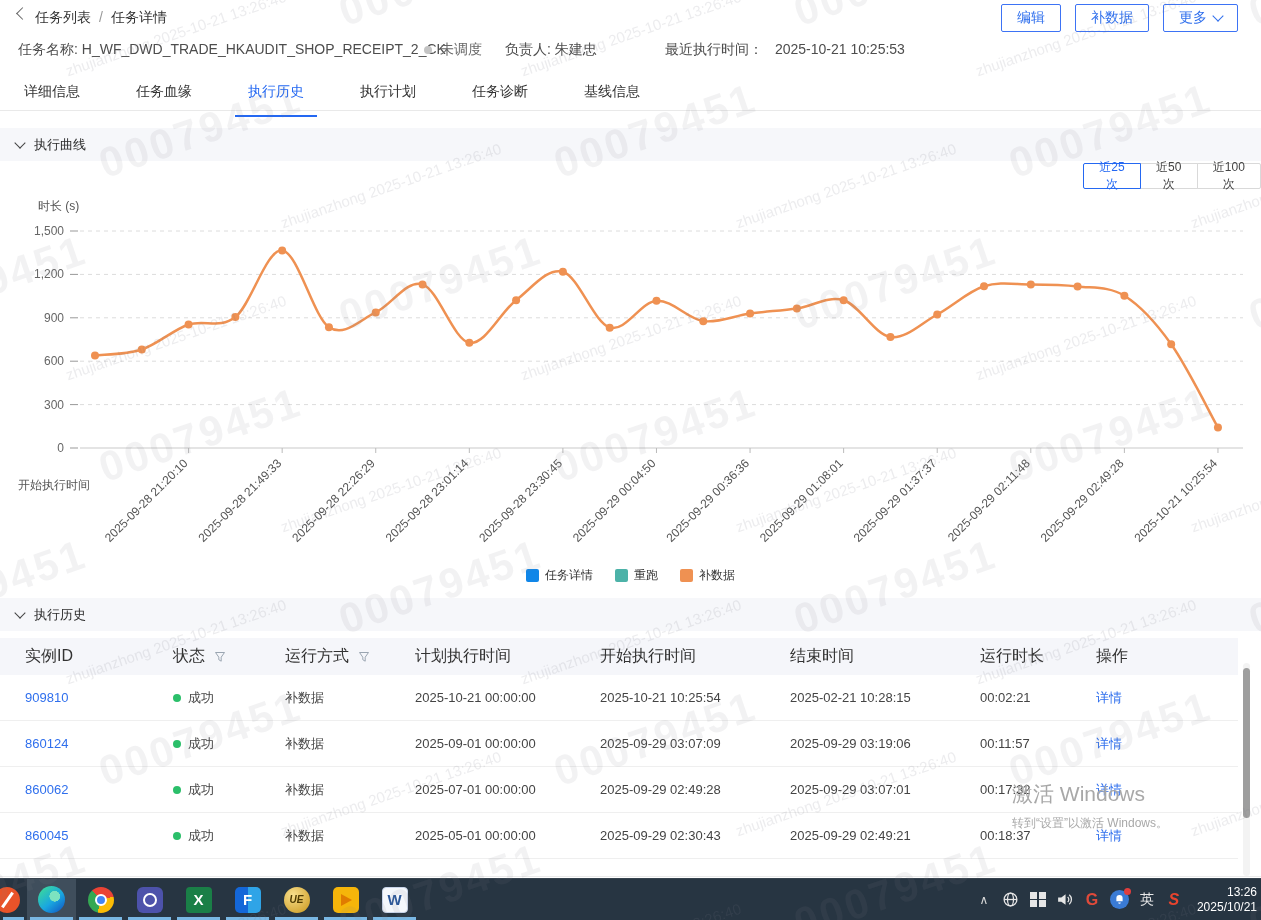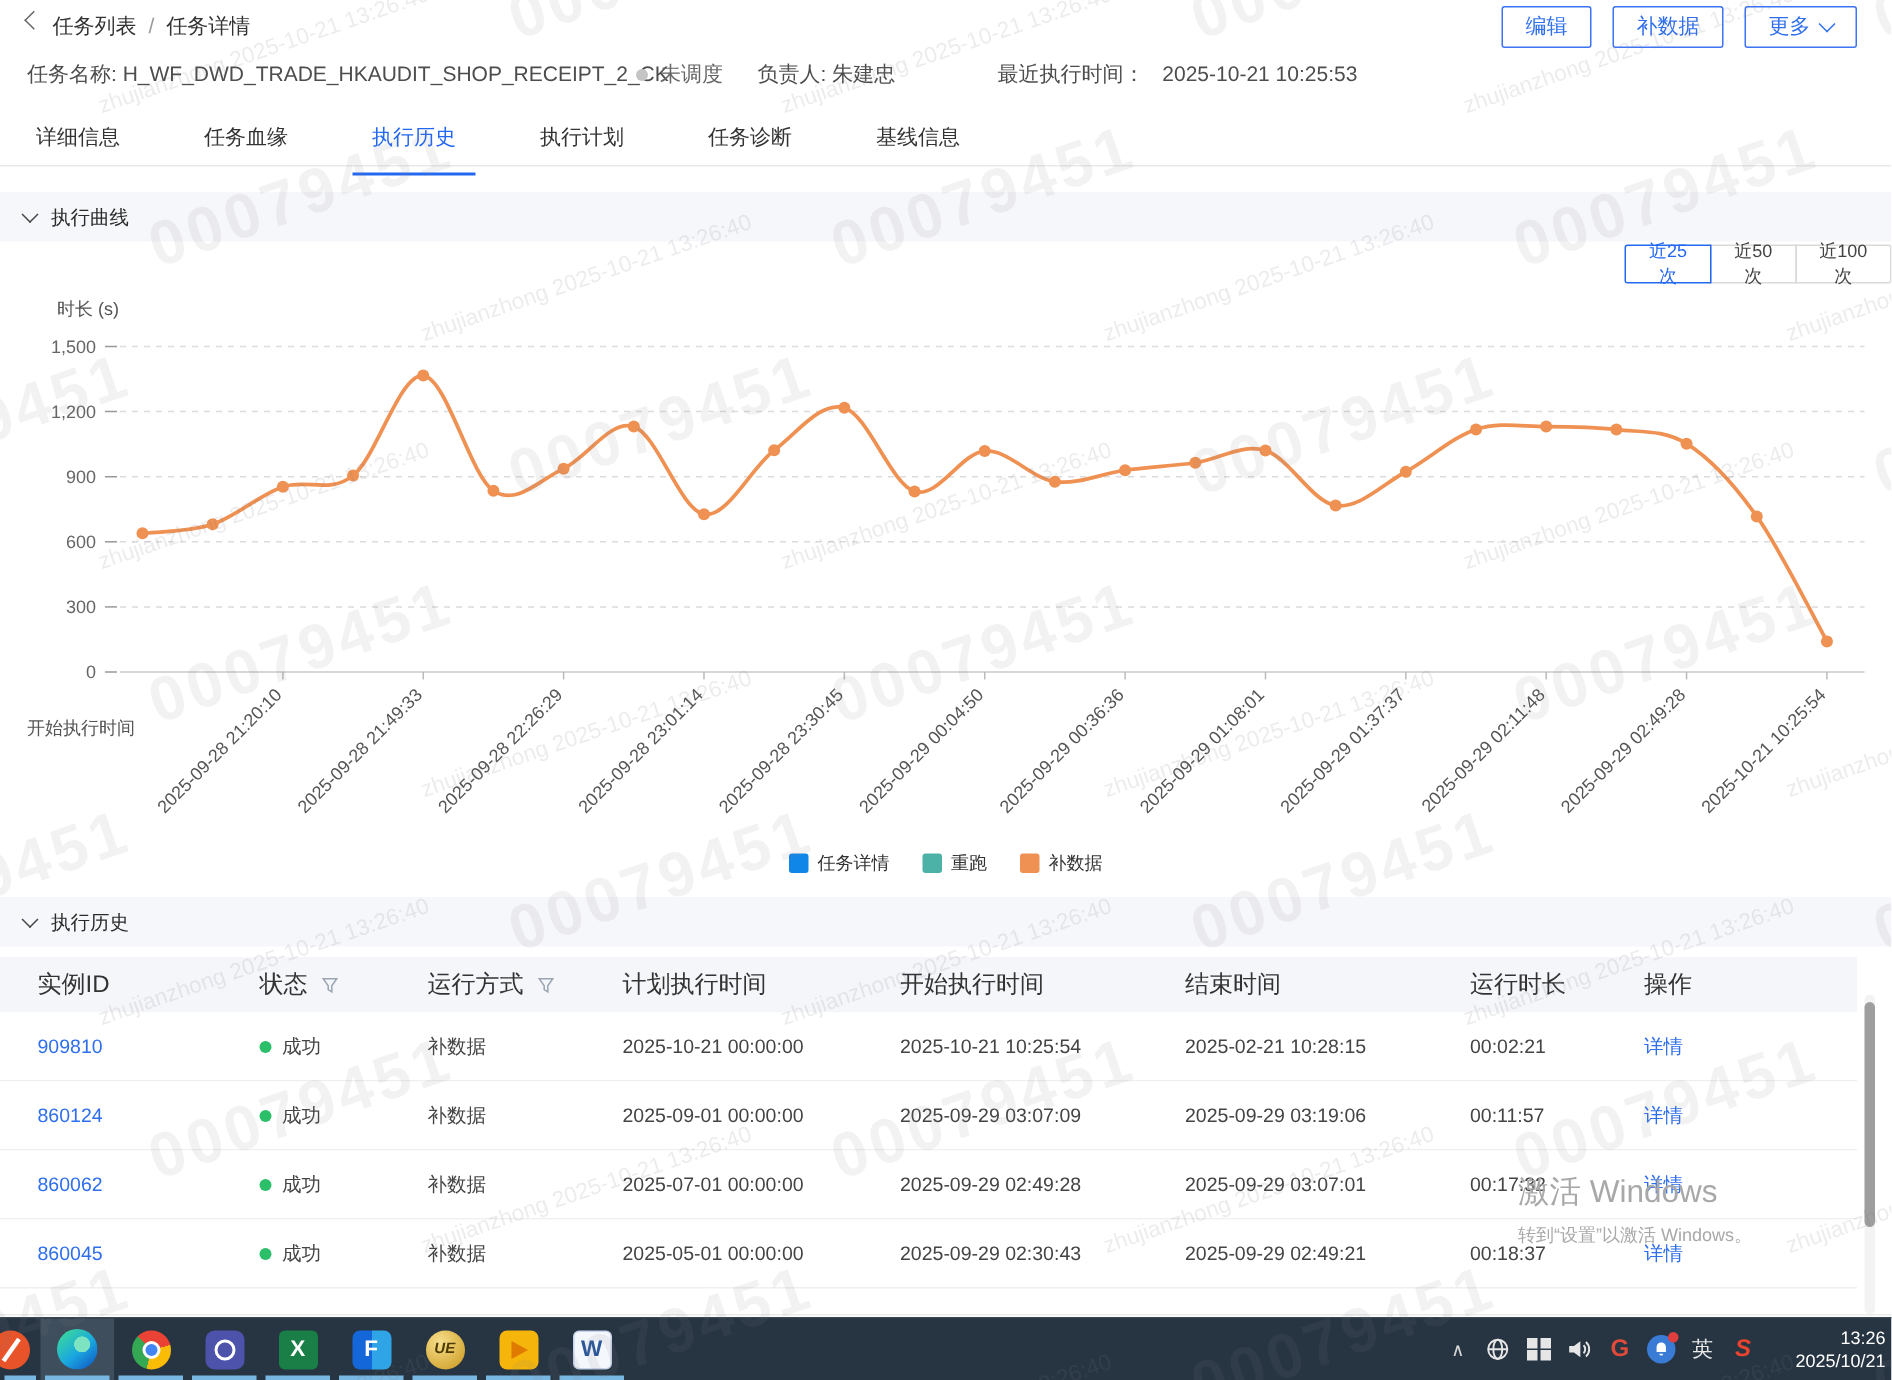--- a/index.html
+++ b/index.html
@@ -105,21 +105,21 @@
   .tray{margin-left:auto;display:flex;align-items:center;gap:9px;padding-right:10px;}
   .tray-item{color:#e8e8e8;font-size:14px;display:flex;align-items:center;justify-content:center;min-width:18px;cursor:pointer;position:relative;}
   .tray-item.glyph-g{color:#e04a3a;font-weight:bold;font-size:16px;}
   .tray-item.glyph-s{color:#e8442e;font-weight:bold;font-size:16px;font-style:italic;}
   .tray-item.glyph-ime{font-size:14px;}
   .tray-item.expand{font-size:12px;color:#d8d8d8;}
   .bell-circle{width:19px;height:19px;border-radius:50%;background:#3a7bd5;display:flex;align-items:center;justify-content:center;}
   .badge{position:absolute;right:-2px;top:-2px;width:7px;height:7px;border-radius:50%;background:#e03e3e;}
   .win4{display:grid;grid-template-columns:7px 7px;grid-template-rows:7px 7px;gap:1.5px;}
   .win4 i{background:#e6e6e6;display:block;}
-  .tb-clock{color:#fff;font-size:12px;text-align:right;line-height:15px;padding:0 4px;display:flex;flex-direction:column;justify-content:center;cursor:pointer;margin-left:12px;}
+  .tb-clock{color:#fff;font-size:12px;text-align:right;line-height:15px;padding:0 4px;display:flex;flex-direction:column;justify-content:center;cursor:pointer;}
 </style>
 </head>
 <body>
 
 <div class="topbar">
   <div class="breadcrumb">
     <span class="chev-left"></span>
     <span>任务列表</span>
     <span class="crumb-sep">/</span>
     <span>任务详情</span>

